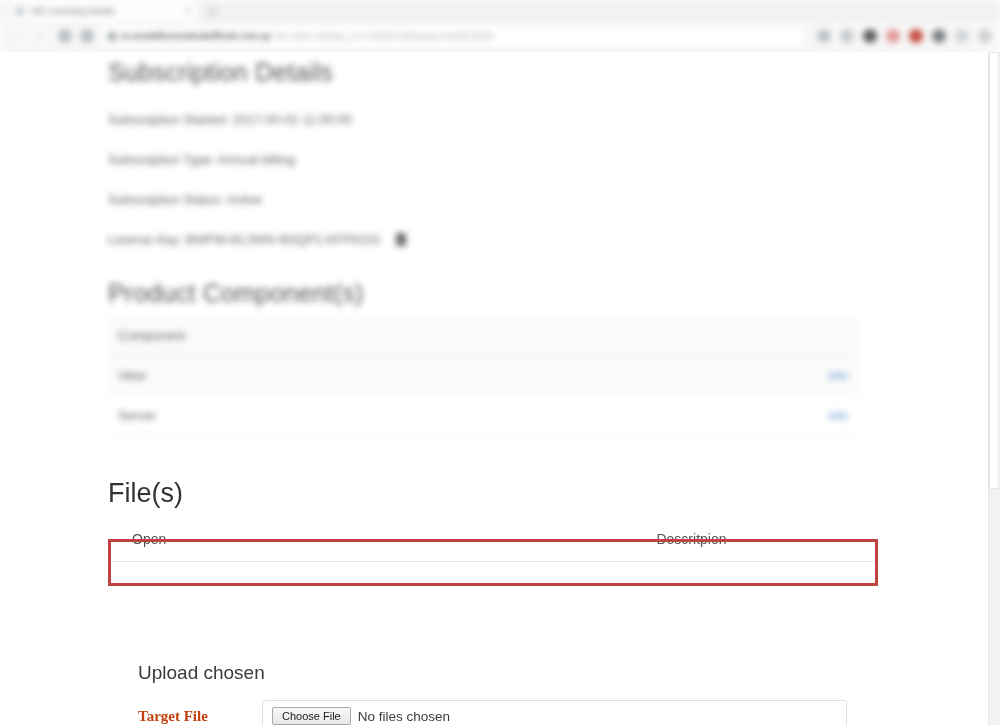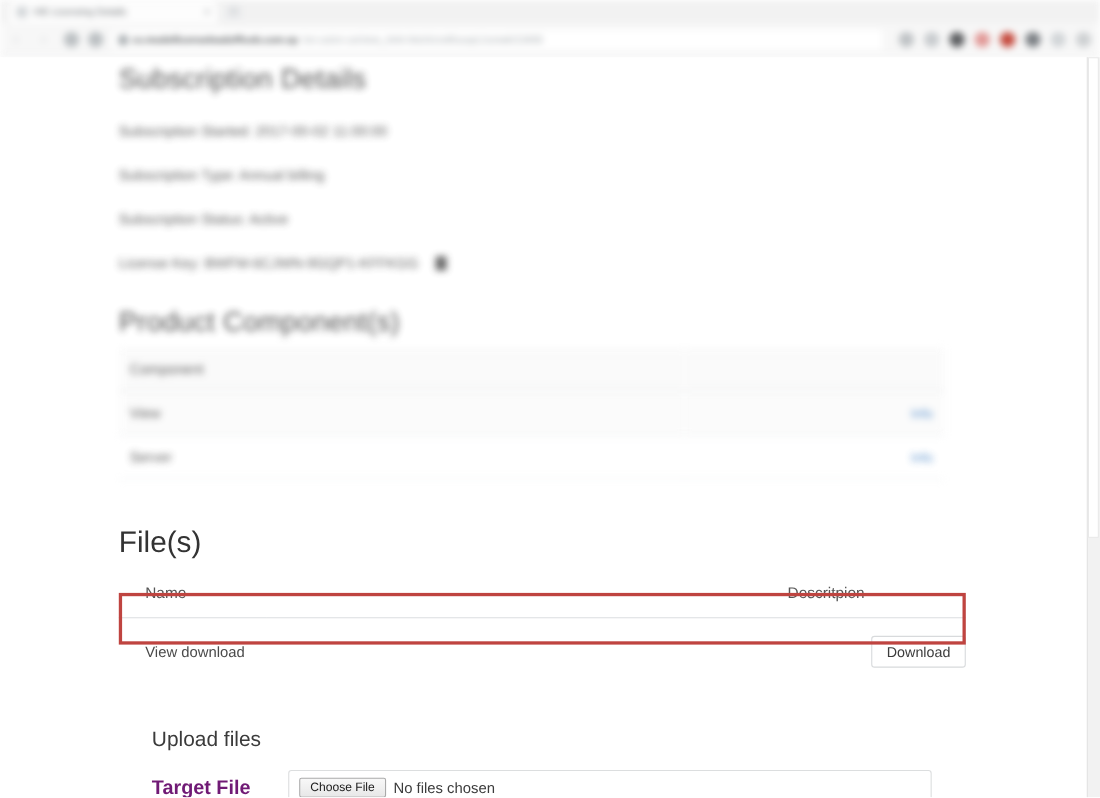--- a/index.html
+++ b/index.html
@@ -204,22 +204,22 @@
     position: absolute; left: 138px; top: 610px; width: 720px;
   }
   h3.upload-title {
     font-size: 19px; font-weight: normal; color: #3b3b3b;
     margin: 0 0 16px 0;
   }
   .form-row {
     display: flex; align-items: center;
   }
   label.target-label {
-    font-size: 18px; font-weight: bold; color: #701a75;
-    width: 124px; flex: 0 0 auto;
+    font-size: 15px; font-weight: bold; color: #c2410c;
+    width: 124px; flex: 0 0 auto; font-family: Liberation Serif, serif;
   }
   .file-box {
     flex: 0 0 auto;
     width: 585px; height: 32px;
     border: 1px solid #dcdedf;
     border-radius: 3px;
     background: #ffffff;
     display: flex; align-items: center;
     padding-left: 9px;
     gap: 7px;
@@ -327,39 +327,33 @@
           </tbody>
         </table>
       </div>
 
       <div style="margin-top:42px">
         <h2 class="files-title">File(s)</h2>
 
         <table class="files-table">
           <thead>
             <tr>
-              <th>Name</th>
+              <th>Open</th>
               <th class="col-desc">Descritpion</th>
             </tr>
           </thead>
           <tbody>
-            <tr>
-              <td>View download</td>
-              <td class="btn-cell">
-                <button class="btn-plain">Download</button>
-              </td>
-            </tr>
           </tbody>
         </table>
       </div>
 
     </div>
 
     <div class="upload-wrap">
-      <h3 class="upload-title">Upload files</h3>
+      <h3 class="upload-title">Upload chosen</h3>
       <div class="form-row">
         <label class="target-label">Target File</label>
         <div class="file-box">
           <button class="choose-btn">Choose File</button>
           <span class="nofile">No files chosen</span>
         </div>
       </div>
 
     </div>
   </div>

